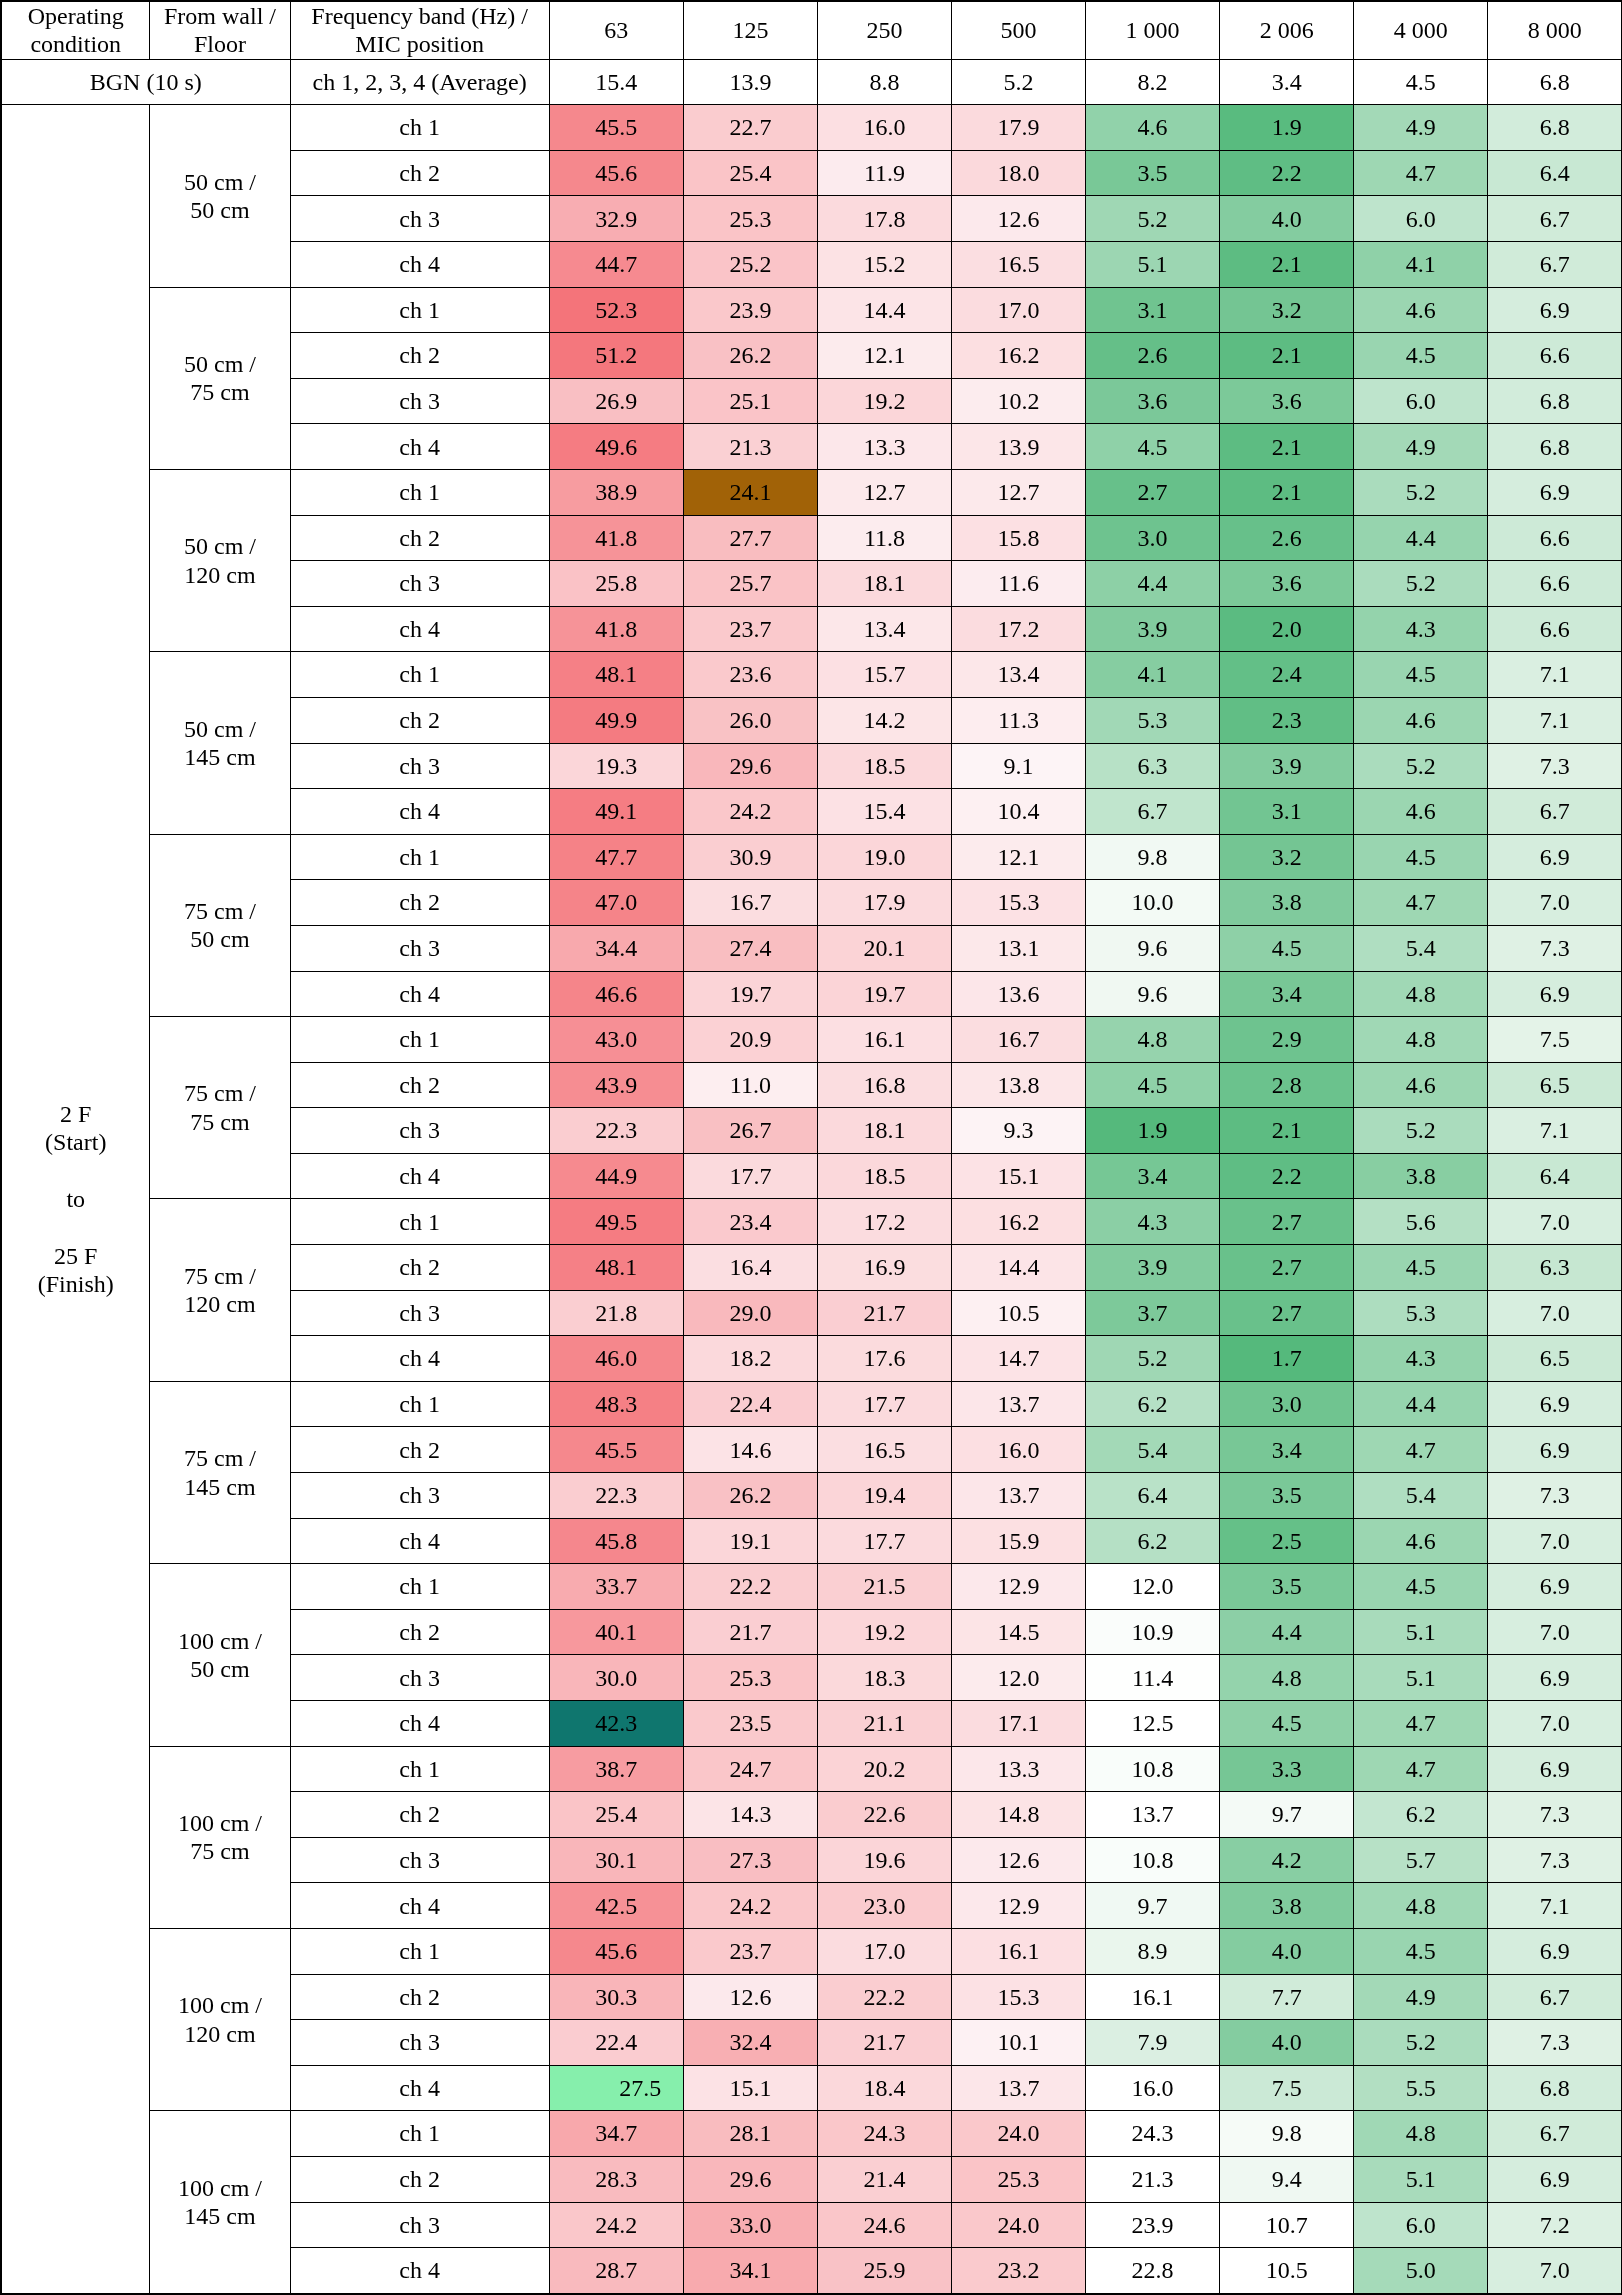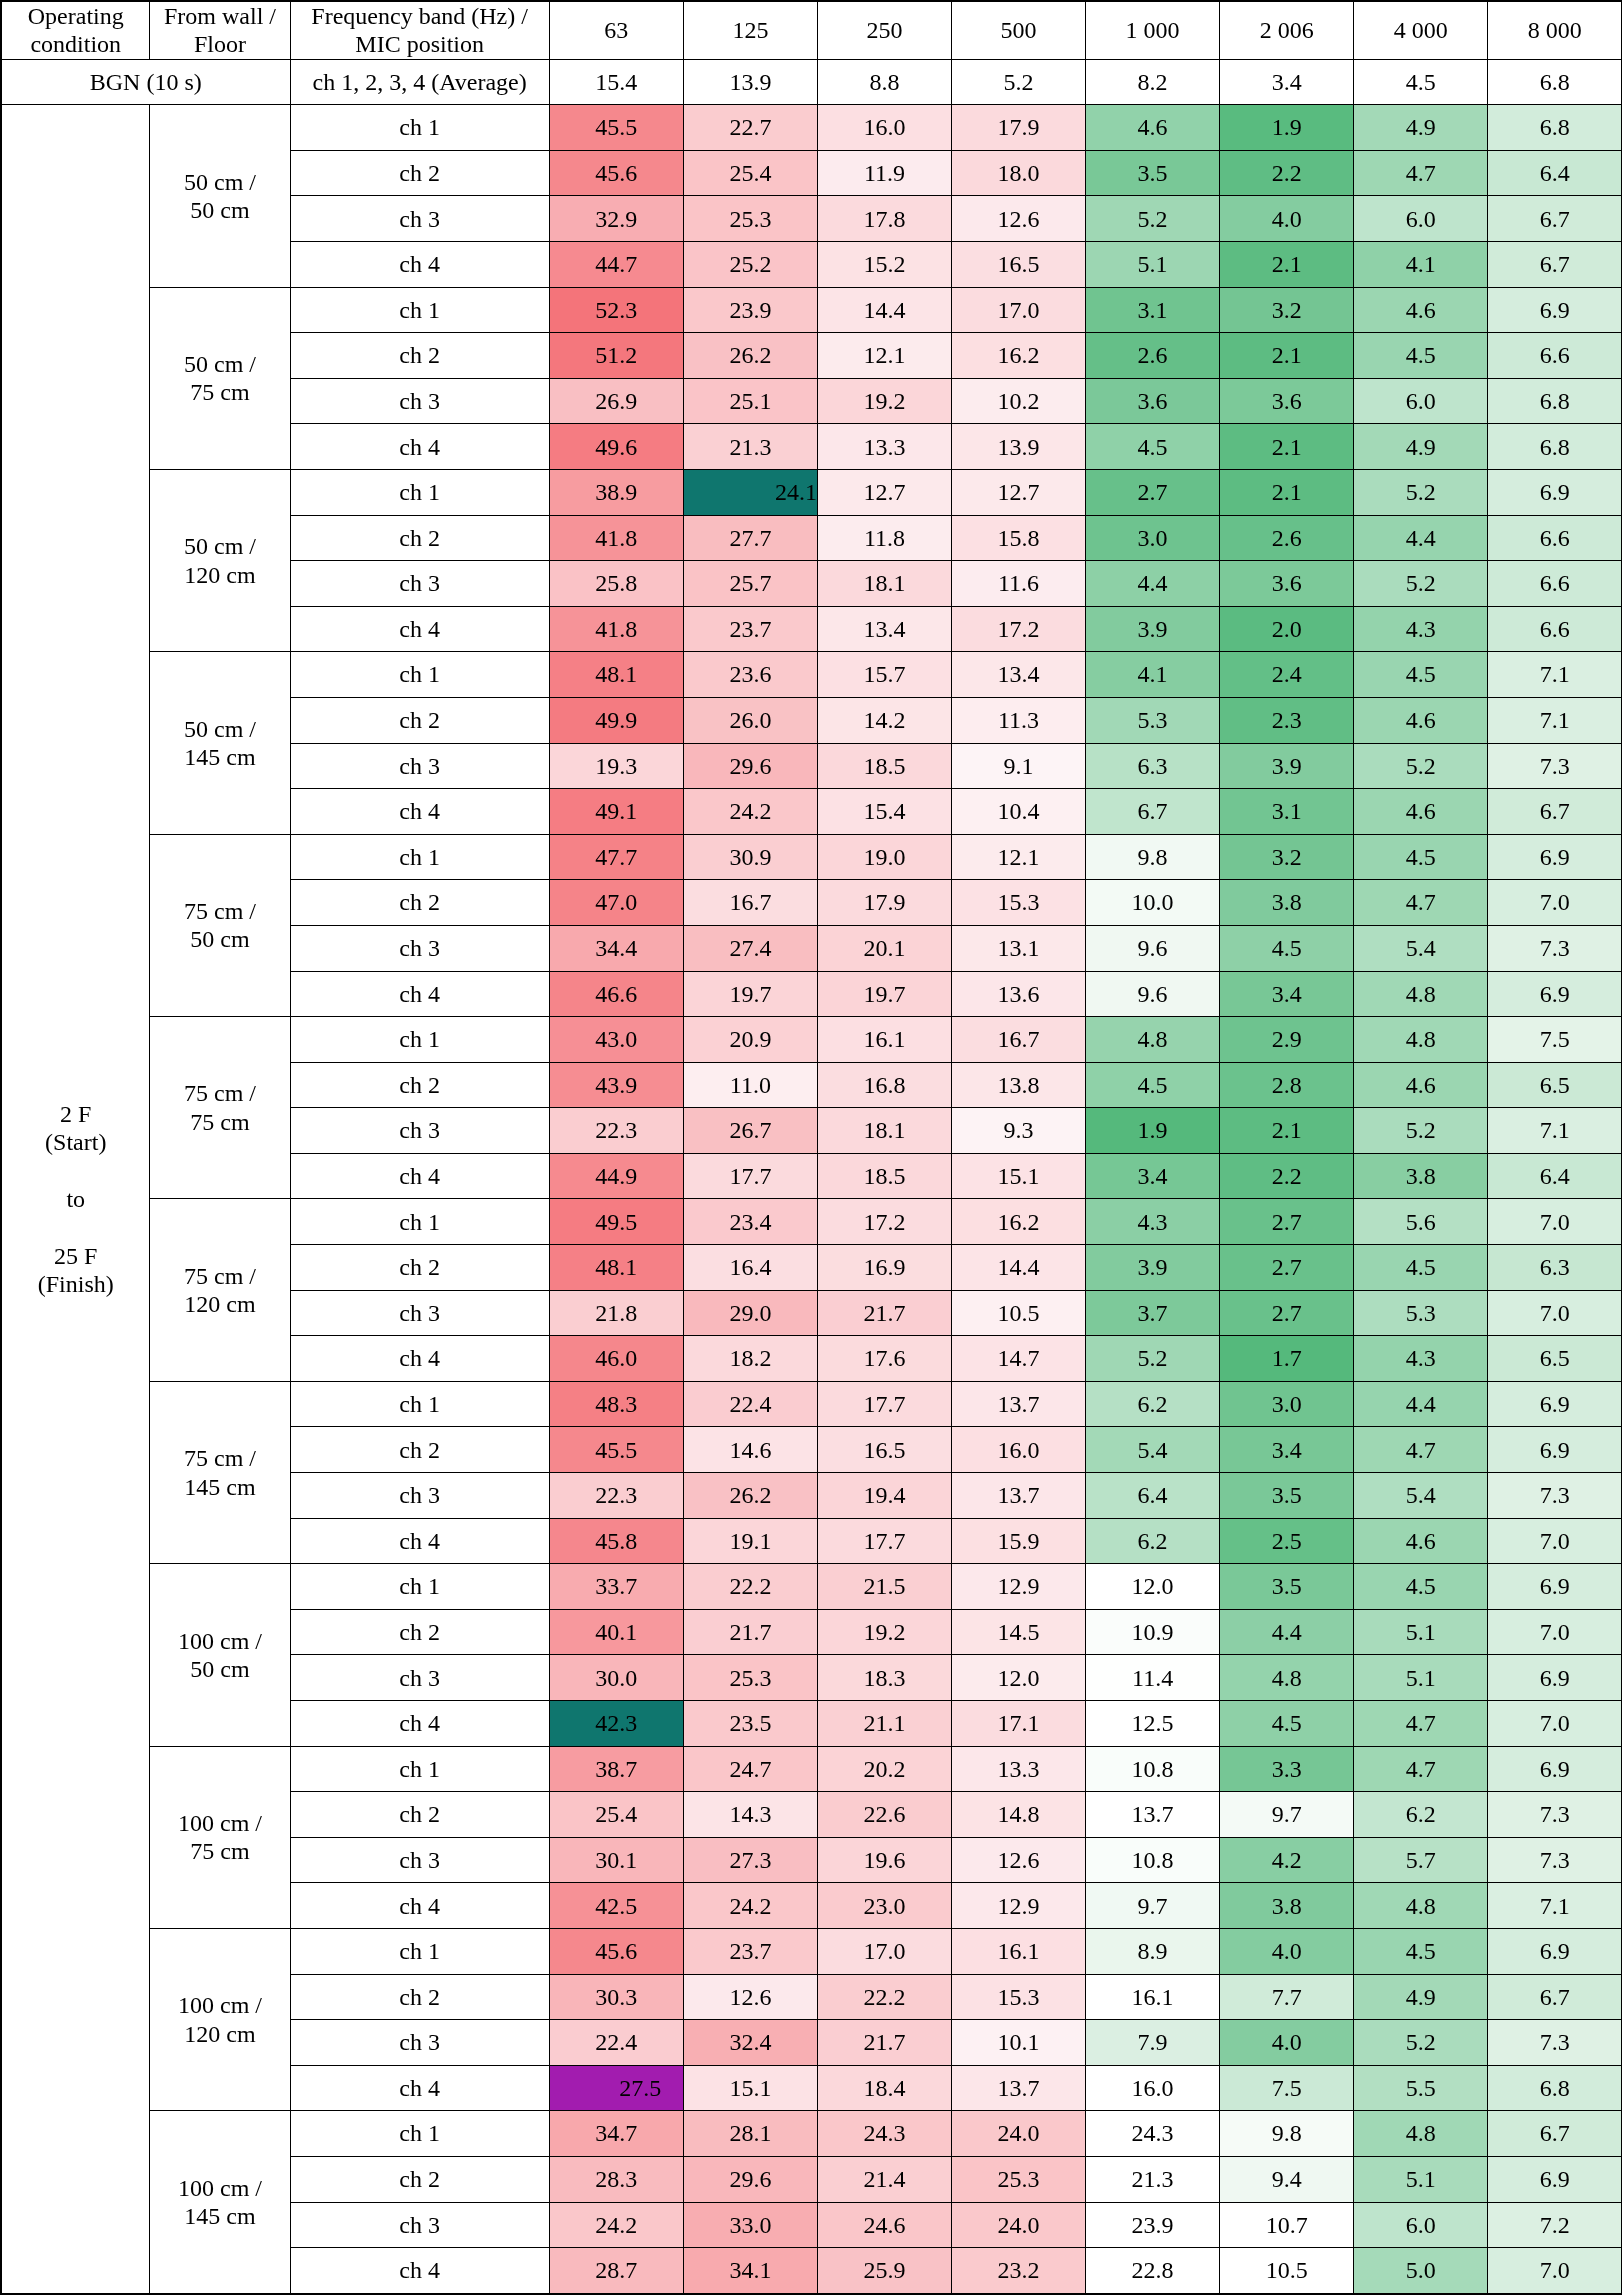--- a/index.html
+++ b/index.html
@@ -220,21 +220,21 @@
           <td class="val-cell" style="background: rgb(252, 230, 232);">13.9</td>
           <td class="val-cell" style="background: rgb(143, 209, 168);">4.5</td>
           <td class="val-cell" style="background: rgb(93, 188, 130);">2.1</td>
           <td class="val-cell" style="background: rgb(163, 217, 183);">4.9</td>
           <td class="val-cell" style="background: rgb(210, 236, 219);">6.8</td>
         </tr>
         <tr>
           <td class="dist-cell" rowspan="4">50 cm /<br>120 cm</td>
           <td class="ch-cell">ch 1</td>
           <td class="val-cell" style="background: rgb(247, 156, 160);">38.9</td>
-          <td class="val-cell" style="background: #0f766e; text-align: right;">24.1</td>
+          <td class="val-cell" style="background: #a16207;">24.1</td>
           <td class="val-cell" style="background: rgb(252, 233, 235);">12.7</td>
           <td class="val-cell" style="background: rgb(252, 233, 235);">12.7</td>
           <td class="val-cell" style="background: rgb(103, 192, 138);">2.7</td>
           <td class="val-cell" style="background: rgb(93, 188, 130);">2.1</td>
           <td class="val-cell" style="background: rgb(170, 220, 189);">5.2</td>
           <td class="val-cell" style="background: rgb(213, 237, 221);">6.9</td>
         </tr>
         <tr>
           <td class="ch-cell">ch 2</td>
           <td class="val-cell" style="background: rgb(246, 147, 152);">41.8</td>
@@ -612,21 +612,21 @@
           <td class="val-cell" style="background: rgb(248, 175, 179);">32.4</td>
           <td class="val-cell" style="background: rgb(250, 206, 210);">21.7</td>
           <td class="val-cell" style="background: rgb(253, 241, 243);">10.1</td>
           <td class="val-cell" style="background: rgb(219, 239, 226);">7.9</td>
           <td class="val-cell" style="background: rgb(132, 204, 160);">4.0</td>
           <td class="val-cell" style="background: rgb(170, 220, 189);">5.2</td>
           <td class="val-cell" style="background: rgb(223, 241, 228);">7.3</td>
         </tr>
         <tr>
           <td class="ch-cell">ch 4</td>
-          <td class="val-cell" style="background: #a21caf; padding-left: 48px;">27.5</td>
+          <td class="val-cell" style="background: #86efac; padding-left: 48px;">27.5</td>
           <td class="val-cell" style="background: rgb(252, 226, 229);">15.1</td>
           <td class="val-cell" style="background: rgb(251, 216, 219);">18.4</td>
           <td class="val-cell" style="background: rgb(252, 230, 233);">13.7</td>
           <td class="val-cell" style="background: rgb(255, 255, 255);">16.0</td>
           <td class="val-cell" style="background: rgb(203, 233, 214);">7.5</td>
           <td class="val-cell" style="background: rgb(178, 223, 194);">5.5</td>
           <td class="val-cell" style="background: rgb(210, 236, 219);">6.8</td>
         </tr>
         <tr>
           <td class="dist-cell" rowspan="4">100 cm /<br>145 cm</td>

